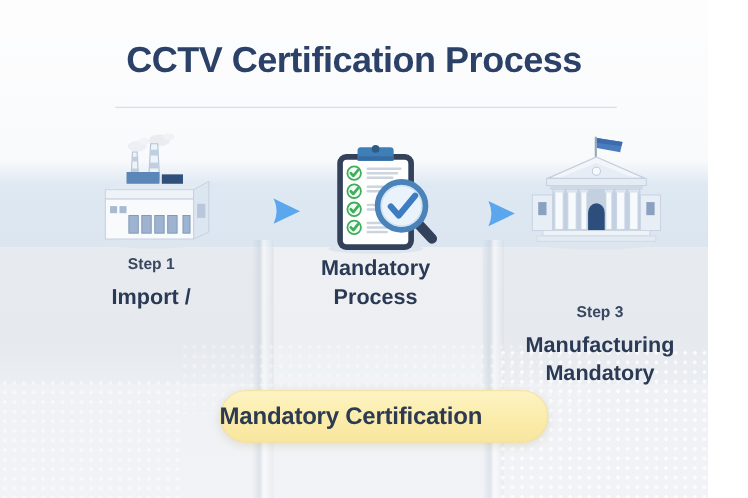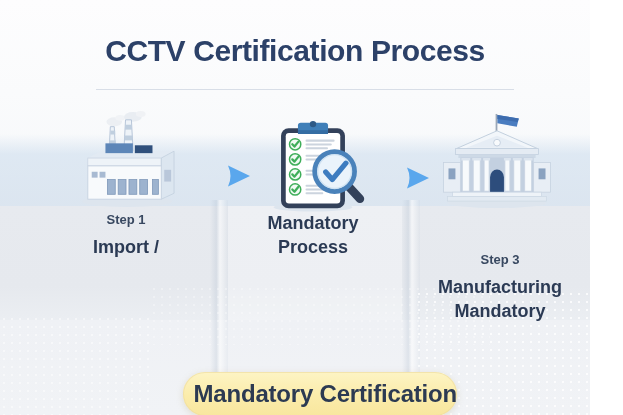--- a/index.html
+++ b/index.html
@@ -50,22 +50,22 @@
   .step-col { width:184px; text-align:center; }
   .col-1 { left:34px;  top:212px; }
   .col-2 { left:221px; top:212px; }
   .col-3 { left:408px; top:212px;margin-top:40px; }
   .step-label { font-size:13px; font-weight:bold; color:#384860; margin-bottom:9px; }
   .step-name  { font-size:18px; font-weight:bold; color:#2b3a54; line-height:1.33; }
   .badge {
     left:183px; top:325px; width:274px; height:44px; border-radius:22px;
     background:linear-gradient(180deg,#fdf4c4 0%,#fbecaa 55%,#f8e69e 100%);
     box-shadow:0 2px 7px rgba(176,166,118,0.28), inset 0 0 0 1px rgba(238,219,158,0.65);
-    display:flex; align-items:center; justify-content:flex-end;
-    font-size:24px; font-weight:bold; color:#2c3a52; letter-spacing:-0.2px;margin-top:47px;
+    display:flex; align-items:center; justify-content:flex-start;
+    font-size:20px; font-weight:bold; color:#2c3a52; letter-spacing:-0.2px;
   }
 </style>
 </head>
 <body>
 
 <div class="canvas">
 
   <div class="layer icon-band"></div>
   <div class="layer label-band"></div>
   <div class="layer bottom-band"></div>

